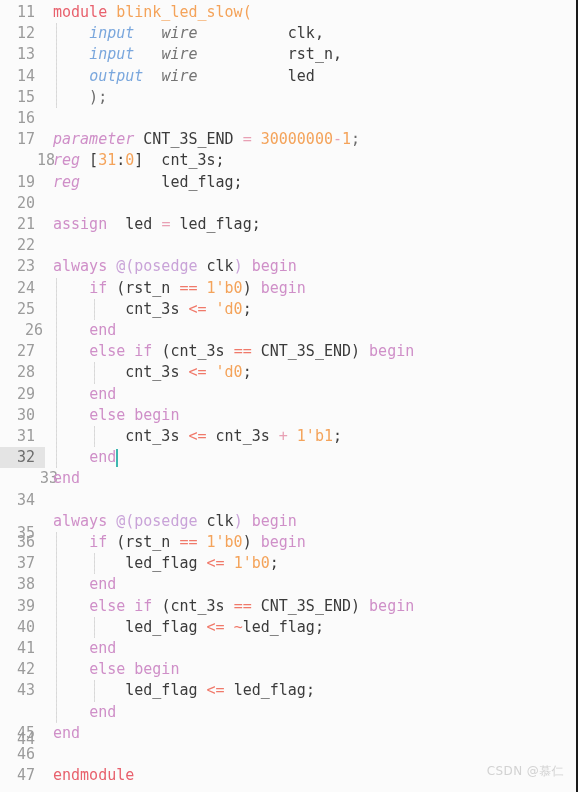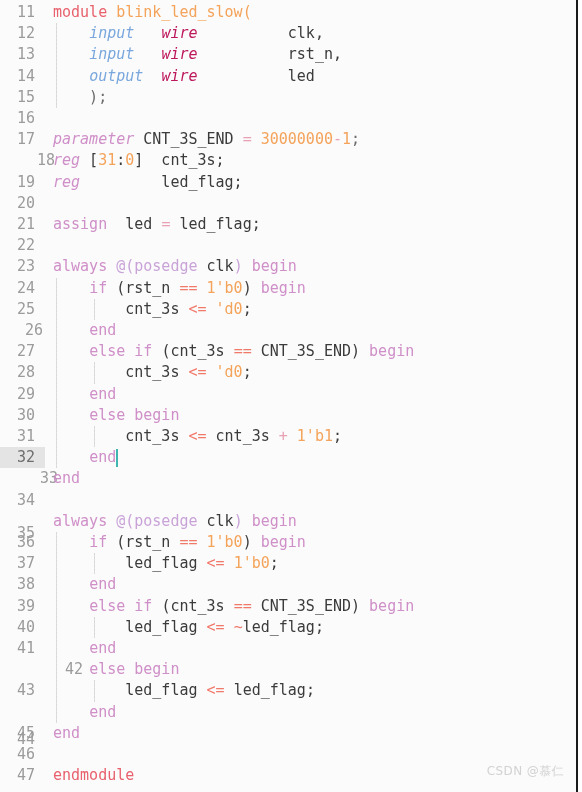--- a/index.html
+++ b/index.html
@@ -75,21 +75,21 @@
     position: absolute;
     width: 2px;
     background: #3fb7b0;
   }
   
   .k-mod   { color: #e8616d; }            
   .k-name  { color: #f4a35a; }            
   .k-kw    { color: #cf8fc8; }            
   .k-decl  { color: #cf8fc8; font-style: italic; }   
   .k-port  { color: #7aa7dd; font-style: italic; }   
-  .k-type  { color: #be185d; font-style: italic; }   
+  .k-type  { color: #737373; font-style: italic; }   
   .k-id    { color: #3b3b3b; }
   .k-num   { color: #f4a35a; }
   .k-op    { color: #f0796a; }
   .k-eq    { color: #e8a0b4; }
   .k-punct { color: #6a6a6a; }
   .k-edge  { color: #c9a3d8; }
   #watermark {
     position: absolute;
     right: 12px;
     bottom: 10px;
@@ -130,21 +130,21 @@
       <div class="lnum active" style="top: 447.2px;">32</div>
       <div class="lnum" style="top: 468.4px; padding-left: 23px;">33</div>
       <div class="lnum" style="top: 489.6px;">34</div>
       <div class="lnum" style="top: 510.8px; margin-top: 12px;">35</div>
       <div class="lnum" style="top: 532px;">36</div>
       <div class="lnum" style="top: 553.2px;">37</div>
       <div class="lnum" style="top: 574.4px;">38</div>
       <div class="lnum" style="top: 595.6px;">39</div>
       <div class="lnum" style="top: 616.8px; text-align: right;">40</div>
       <div class="lnum" style="top: 638px;">41</div>
-      <div class="lnum" style="top: 659.2px; padding-left: 48px;">42</div>
+      <div class="lnum" style="top: 659.2px;">42</div>
       <div class="lnum" style="top: 680.4px;">43</div>
       <div class="lnum" style="top: 717px; margin-top: 12px;">44</div>
       <div class="lnum" style="top: 722.8px;">45</div>
       <div class="lnum" style="top: 744px;">46</div>
       <div class="lnum" style="top: 765.2px;">47</div>
     </div>
   <div id="code"><div class="guide" style="left: 3px; top: 23.2px; height: 84.8px;"></div><div class="guide" style="left: 3px; top: 277.6px; height: 190.8px;"></div><div class="guide" style="left: 3px; top: 532px; height: 190.8px;"></div><div class="guide" style="left: 41px; top: 298.8px; height: 21.2px;"></div><div class="guide" style="left: 41px; top: 362.4px; height: 21.2px;"></div><div class="guide" style="left: 41px; top: 426px; height: 21.2px;"></div><div class="guide" style="left: 41px; top: 553.2px; height: 21.2px;"></div><div class="guide" style="left: 41px; top: 616.8px; height: 21.2px;"></div><div class="guide" style="left: 41px; top: 680.4px; height: 21.2px;"></div><div class="cline" style="top: 2px;"><span class="k-mod">module </span><span class="k-name">blink_led_slow</span><span class="k-name">(</span></div><div class="cline" style="top: 23.2px;"><span>    </span><span class="k-port">input</span><span>   </span><span class="k-type">wire</span><span>          </span><span class="k-id">clk,</span></div><div class="cline" style="top: 44.4px;"><span>    </span><span class="k-port">input</span><span>   </span><span class="k-type">wire</span><span>          </span><span class="k-id">rst_n,</span></div><div class="cline" style="top: 65.6px;"><span>    </span><span class="k-port">output</span><span>  </span><span class="k-type">wire</span><span>          </span><span class="k-id">led</span></div><div class="cline" style="top: 86.8px;"><span class="k-punct">    );</span></div><div class="cline" style="top: 108px;">&nbsp;</div><div class="cline" style="top: 129.2px;"><span class="k-decl">parameter</span><span> </span><span class="k-id">CNT_3S_END</span><span> </span><span class="k-eq">=</span><span> </span><span class="k-num">30000000</span><span class="k-eq">-</span><span class="k-num">1</span><span class="k-punct">;</span></div><div class="cline" style="top: 150.4px;"><span class="k-decl">reg</span><span class="k-id"> [</span><span class="k-num">31</span><span class="k-id">:</span><span class="k-num">0</span><span class="k-id">]</span><span class="k-id">  cnt_3s;</span></div><div class="cline" style="top: 171.6px;"><span class="k-decl">reg</span><span class="k-id">         led_flag;</span></div><div class="cline" style="top: 192.8px;">&nbsp;</div><div class="cline" style="top: 214px;"><span class="k-kw">assign</span><span>  </span><span class="k-id">led</span><span> </span><span class="k-eq">=</span><span> </span><span class="k-id">led_flag;</span></div><div class="cline" style="top: 235.2px;">&nbsp;</div><div class="cline" style="top: 256.4px;"><span class="k-kw">always</span><span> </span><span class="k-edge">@(</span><span class="k-edge">posedge</span><span> </span><span class="k-id">clk</span><span class="k-edge">)</span><span> </span><span class="k-kw">begin</span></div><div class="cline" style="top: 277.6px;"><span>    </span><span class="k-kw">if</span><span> </span><span class="k-id">(</span><span class="k-id">rst_n</span><span> </span><span class="k-op">==</span><span> </span><span class="k-num">1'b0</span><span class="k-id">)</span><span> </span><span class="k-kw">begin</span></div><div class="cline" style="top: 298.8px;"><span>        </span><span class="k-id">cnt_3s</span><span> </span><span class="k-op">&lt;=</span><span> </span><span class="k-num">'d0</span><span class="k-id">;</span></div><div class="cline" style="top: 320px;"><span>    </span><span class="k-kw">end</span></div><div class="cline" style="top: 341.2px;"><span>    </span><span class="k-kw">else</span><span> </span><span class="k-kw">if</span><span> </span><span class="k-id">(</span><span class="k-id">cnt_3s</span><span> </span><span class="k-op">==</span><span> </span><span class="k-id">CNT_3S_END</span><span class="k-id">)</span><span> </span><span class="k-kw">begin</span></div><div class="cline" style="top: 362.4px;"><span>        </span><span class="k-id">cnt_3s</span><span> </span><span class="k-op">&lt;=</span><span> </span><span class="k-num">'d0</span><span class="k-id">;</span></div><div class="cline" style="top: 383.6px;"><span>    </span><span class="k-kw">end</span></div><div class="cline" style="top: 404.8px;"><span>    </span><span class="k-kw">else</span><span> </span><span class="k-kw">begin</span></div><div class="cline" style="top: 426px;"><span>        </span><span class="k-id">cnt_3s</span><span> </span><span class="k-op">&lt;=</span><span> </span><span class="k-id">cnt_3s</span><span> </span><span class="k-eq">+</span><span> </span><span class="k-num">1'b1</span><span class="k-id">;</span></div><div class="cline" style="top: 447.2px;"><span>    </span><span class="k-kw">end</span></div><div class="caret" style="top: 449.2px; height: 18.2px; left: 63px;"></div><div class="cline" style="top: 468.4px;"><span class="k-kw">end</span></div><div class="cline" style="top: 489.6px;">&nbsp;</div><div class="cline" style="top: 510.8px;"><span class="k-kw">always</span><span> </span><span class="k-edge">@(</span><span class="k-edge">posedge</span><span> </span><span class="k-id">clk</span><span class="k-edge">)</span><span> </span><span class="k-kw">begin</span></div><div class="cline" style="top: 532px;"><span>    </span><span class="k-kw">if</span><span> </span><span class="k-id">(</span><span class="k-id">rst_n</span><span> </span><span class="k-op">==</span><span> </span><span class="k-num">1'b0</span><span class="k-id">)</span><span> </span><span class="k-kw">begin</span></div><div class="cline" style="top: 553.2px;"><span>        </span><span class="k-id">led_flag</span><span> </span><span class="k-op">&lt;=</span><span> </span><span class="k-num">1'b0</span><span class="k-id">;</span></div><div class="cline" style="top: 574.4px;"><span>    </span><span class="k-kw">end</span></div><div class="cline" style="top: 595.6px;"><span>    </span><span class="k-kw">else</span><span> </span><span class="k-kw">if</span><span> </span><span class="k-id">(</span><span class="k-id">cnt_3s</span><span> </span><span class="k-op">==</span><span> </span><span class="k-id">CNT_3S_END</span><span class="k-id">)</span><span> </span><span class="k-kw">begin</span></div><div class="cline" style="top: 616.8px;"><span>        </span><span class="k-id">led_flag</span><span> </span><span class="k-op">&lt;=</span><span> </span><span class="k-op">~</span><span class="k-id">led_flag</span><span class="k-id">;</span></div><div class="cline" style="top: 638px;"><span>    </span><span class="k-kw">end</span></div><div class="cline" style="top: 659.2px;"><span>    </span><span class="k-kw">else</span><span> </span><span class="k-kw">begin</span></div><div class="cline" style="top: 680.4px;"><span>        </span><span class="k-id">led_flag</span><span> </span><span class="k-op">&lt;=</span><span> </span><span class="k-id">led_flag</span><span class="k-id">;</span></div><div class="cline" style="top: 701.6px;"><span>    </span><span class="k-kw">end</span></div><div class="cline" style="top: 722.8px;"><span class="k-kw">end</span></div><div class="cline" style="top: 744px;">&nbsp;</div><div class="cline" style="top: 765.2px;"><span class="k-mod">endmodule</span></div></div>
   <div id="watermark">CSDN @慕仁</div>
 </div>
 

